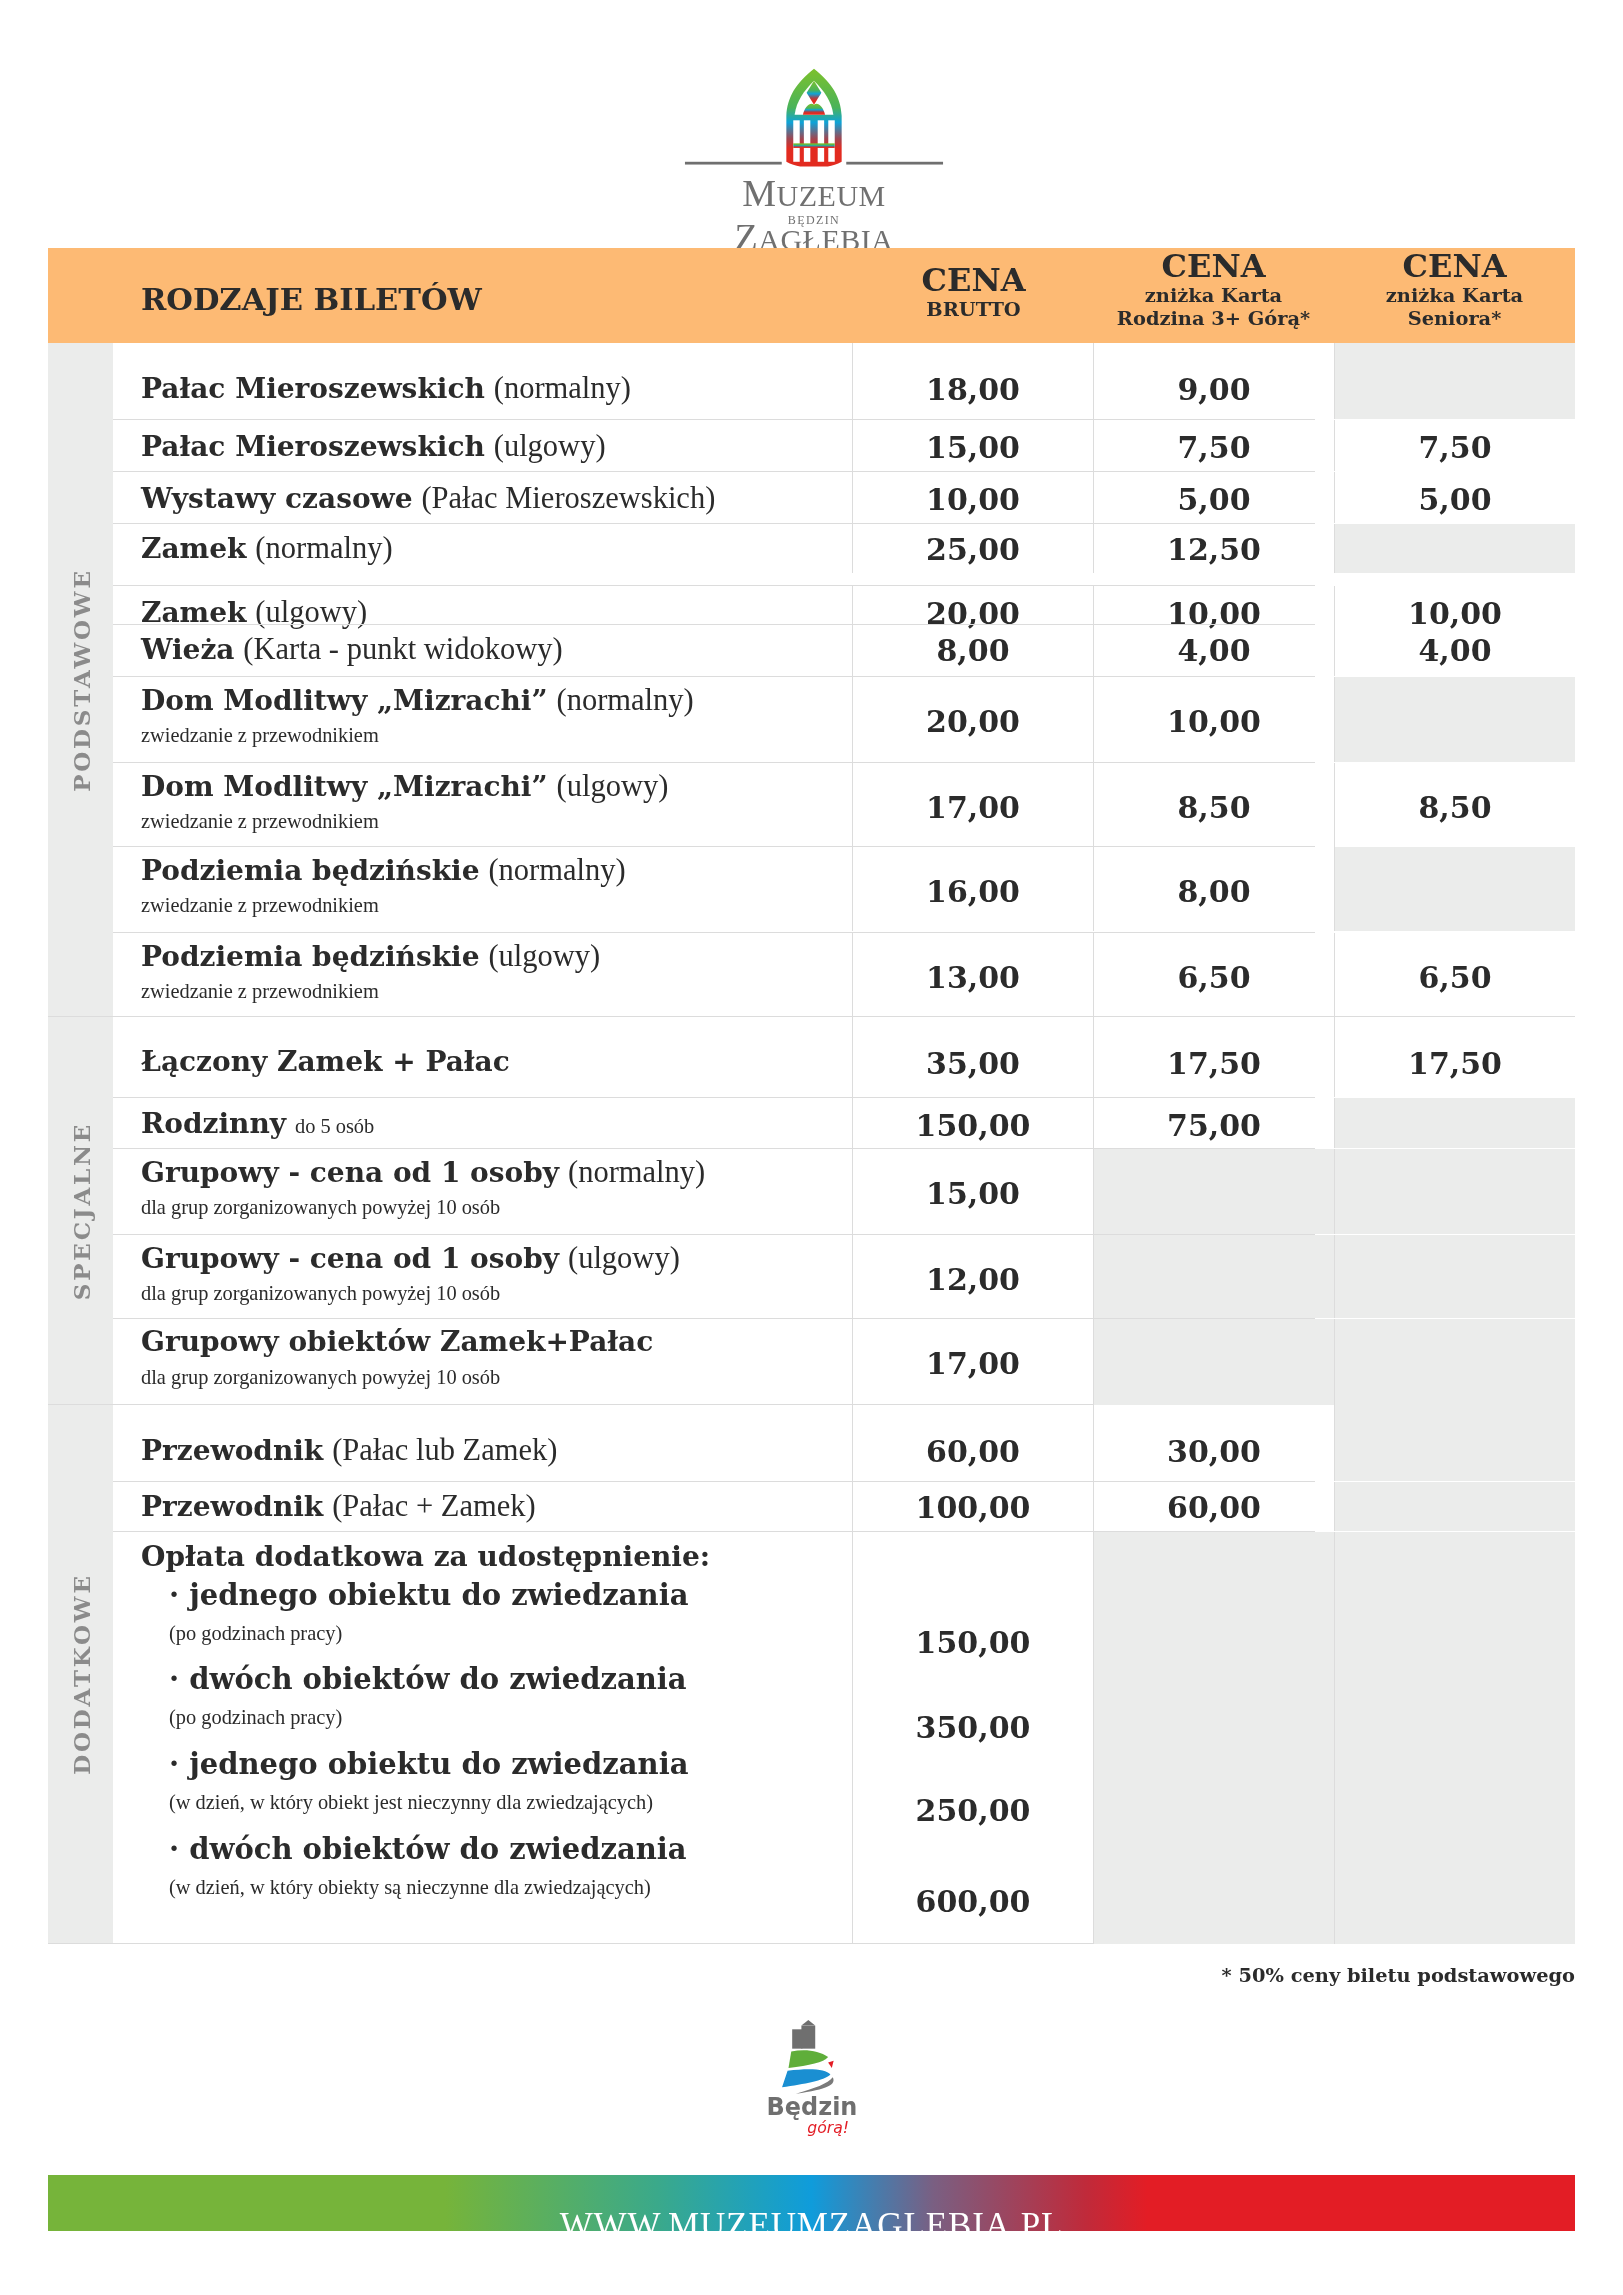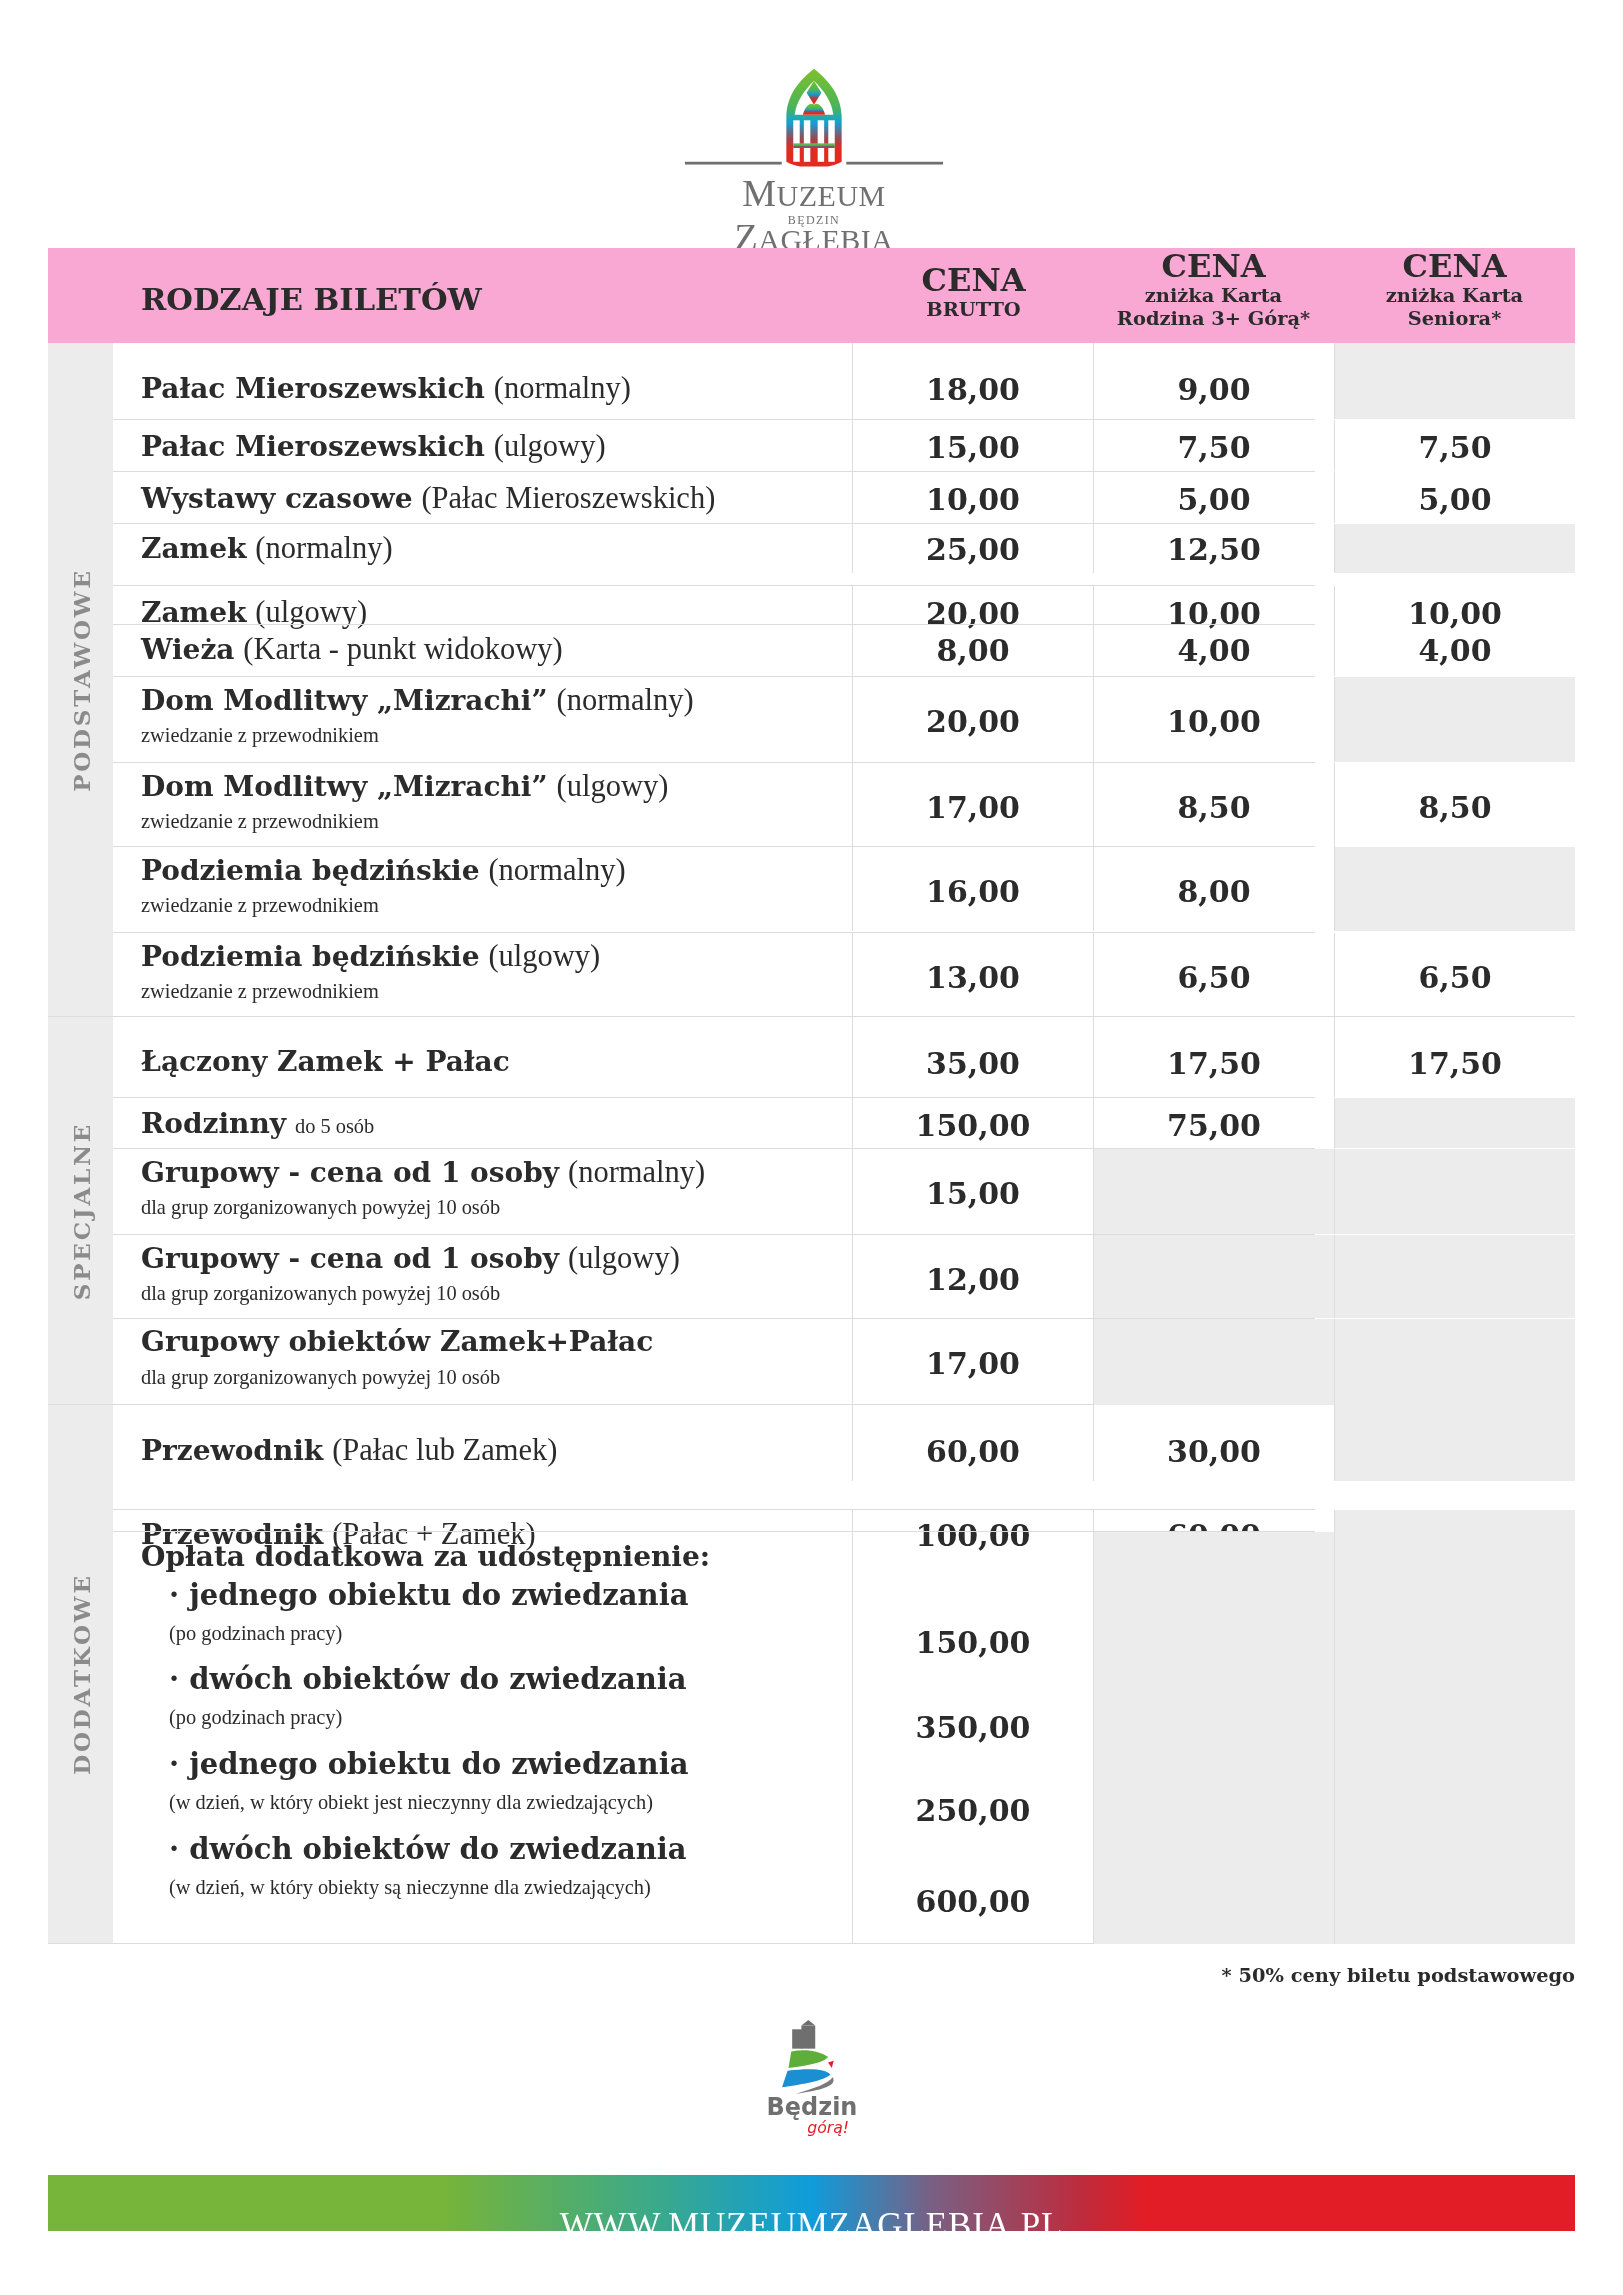--- a/index.html
+++ b/index.html
@@ -10,21 +10,21 @@
   .logo-top { position: absolute; left: 680px; top: 65px; width: 268px; height: 162px; }
   .logo-top svg { position: absolute; left: 0; top: 0; }
   .logo-title { position: absolute; left: 0; width: 268px; top: 106px; text-align: center;
     font-family: "Liberation Serif", serif; color: #707070; font-size: 30px; letter-spacing: 0.5px; }
   .logo-title .big { font-size: 38px; }
   .logo-sub { position: absolute; left: 0; width: 268px; top: 148px; text-align: center;
     font-family: "Liberation Serif", serif; color: #707070; font-size: 12px; letter-spacing: 1.4px; }
 
   
   .table { position: absolute; left: 48px; top: 248px; width: 1527px; }
-  .hdr { position: absolute; left: 0; top: 0; width: 1527px; height: 95px; background: #f9a8d4; }
+  .hdr { position: absolute; left: 0; top: 0; width: 1527px; height: 95px; background: #fdba74; }
   .hdr .h-title { position: absolute; left: 93px; top: 33px; font-weight: bold; font-size: 30.5px; }
   .hcol { position: absolute; top: 0; height: 95px; text-align: center; font-weight: bold; }
   .hcol .big { display: block; font-size: 32px; line-height: 35px; }
   .hcol .small { display: block; font-size: 19.4px; line-height: 23px; }
   .hcol.c1 { left: 805px; width: 241px; padding-top: 15px; }
   .hcol.c2 { left: 1045px; width: 241px; padding-top: 0.9px; }
   .hcol.c3 { left: 1286px; width: 241px; padding-top: 0.9px; }
 
   .section { position: absolute; left: 0; width: 1527px; border-bottom: 1.9px solid #dcdcdc; }
   .sec-label { position: absolute; left: 0; top: 0; bottom: 0; width: 65px; background: #ebeceb; }
@@ -326,21 +326,21 @@
           <div class="nm" style="top: 28px;"><b>Przewodnik</b> <span class="reg">(Pałac lub Zamek)</span></div>
         </div>
         <div class="cell c1">
           <div class="price" style="top: 29px;">60,00</div>
         </div>
         <div class="cell c2">
           <div class="price" style="top: 29px;">30,00</div>
         </div>
         <div class="cell c3 empty"></div>
       </div>
-      <div class="row" style="top: 76px; height: 50px; margin-top: 28px;">
+      <div class="row" style="top: 76px; height: 50px;">
         <div class="cell name">
           <div class="nm" style="top: 7px;"><b>Przewodnik</b> <span class="reg">(Pałac + Zamek)</span></div>
         </div>
         <div class="cell c1">
           <div class="price" style="top: 8.3px;">100,00</div>
         </div>
         <div class="cell c2">
           <div class="price" style="top: 8.3px;">60,00</div>
         </div>
         <div class="cell c3 empty"></div>

